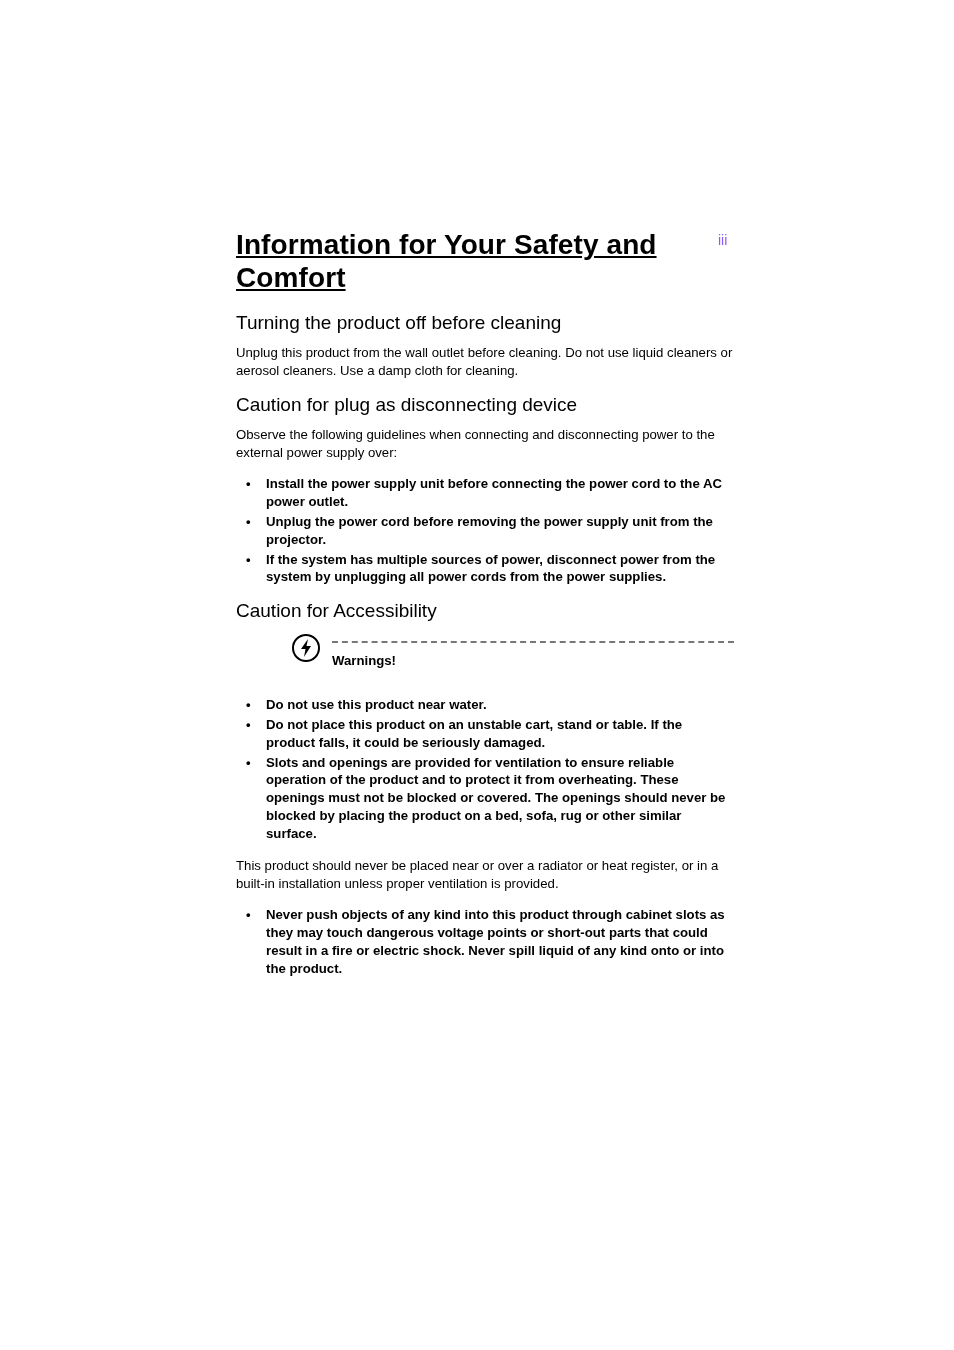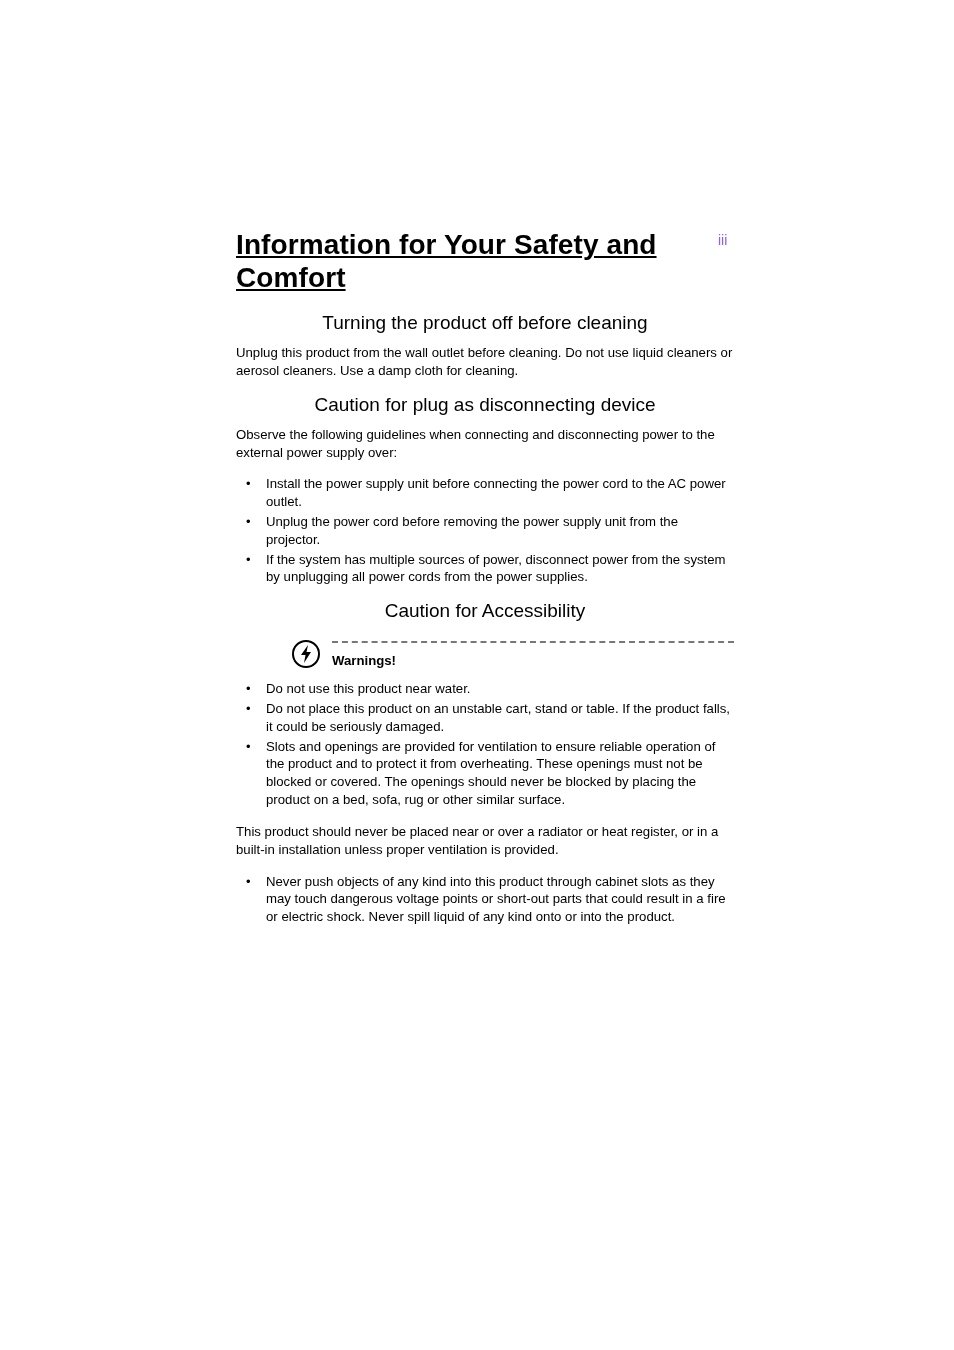--- a/index.html
+++ b/index.html
@@ -35,44 +35,44 @@
   .body-text {
     font-size: 13.2px;
     line-height: 1.35;
     margin-bottom: 14px;
   }
   h2 {
     font-size: 19px;
     font-weight: 400;
     margin-top: 6px;
     margin-bottom: 10px;
-    text-align: center;
   }
   ul {
     list-style: none;
     margin-bottom: 14px;
+    font-weight: bold;
   }
   ul li {
     position: relative;
     padding-left: 30px;
     font-size: 13.2px;
     line-height: 1.35;
     margin-bottom: 2px;
   }
   ul li::before {
     content: "•";
     position: absolute;
     left: 10px;
     top: 0;
     font-size: 13px;
   }
   .warning-block {
     display: flex;
-    align-items: flex-end;
-    margin: 12px 0 12px 56px;
+    align-items: flex-start;
+    margin: 12px 0 28px 56px;
     position: relative;
   }
   .warning-icon {
     width: 28px;
     height: 28px;
     border: 2.4px solid #000;
     border-radius: 50%;
     flex-shrink: 0;
     position: relative;
     margin-right: 12px;

